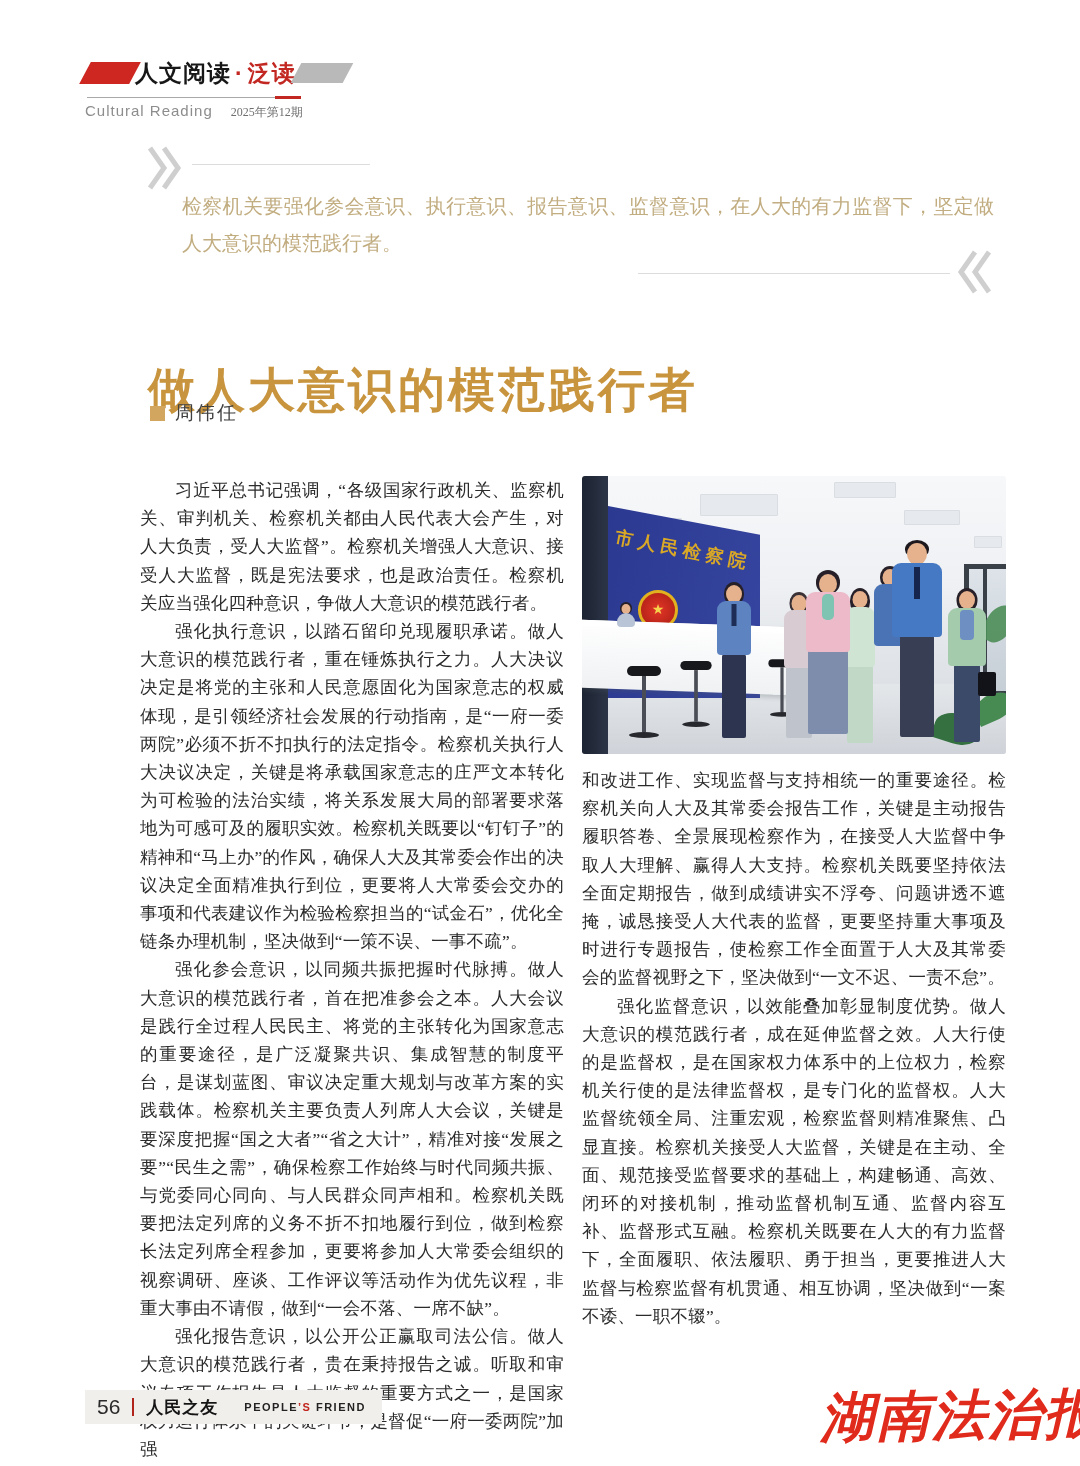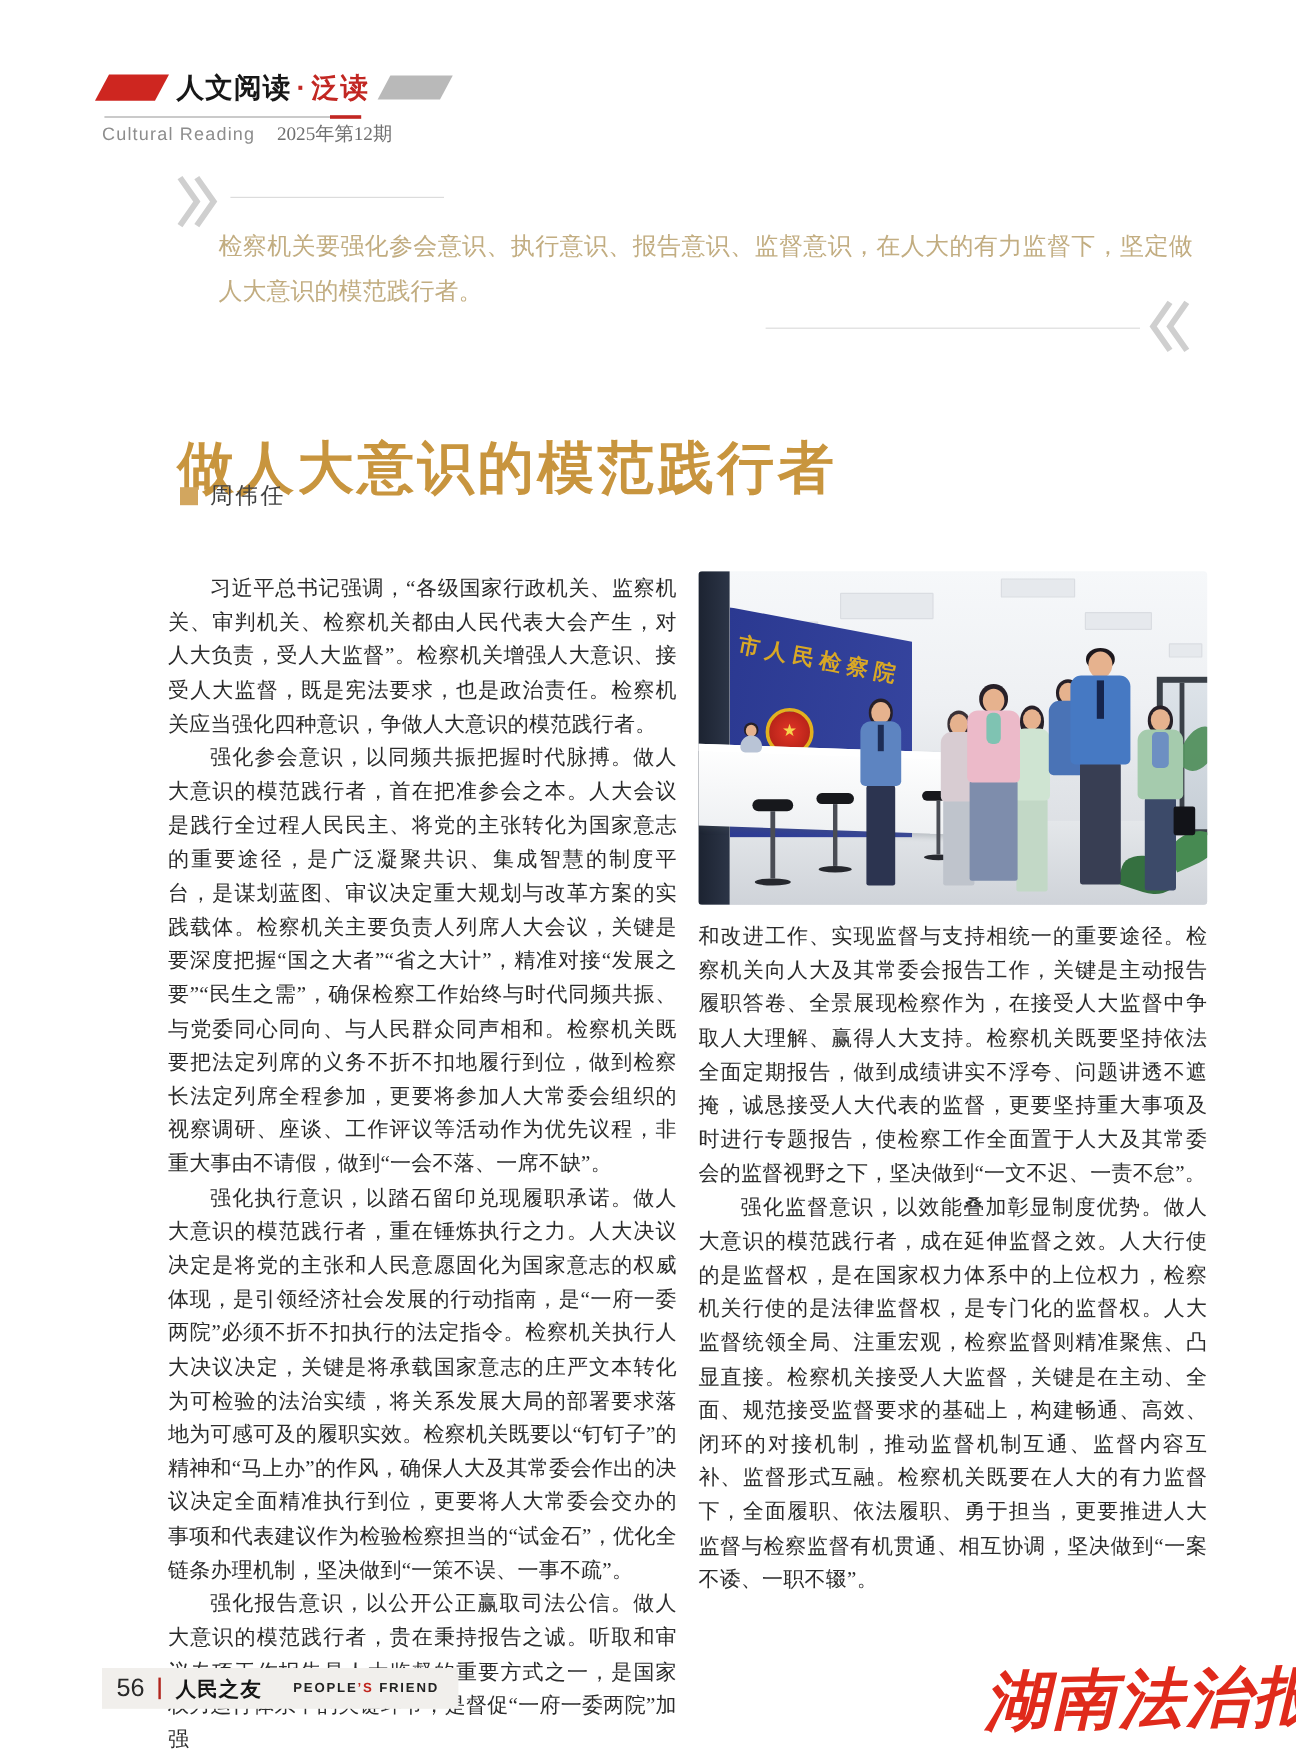--- a/index.html
+++ b/index.html
@@ -1,31 +1,31 @@
 <!DOCTYPE html>
 <html><head>
 <meta charset="utf-8">
 <style>
   html,body{margin:0;padding:0;}
   body{width:1080px;height:1466px;position:relative;background:#ffffff;
        font-family:"Liberation Serif",serif;overflow:hidden;}
 
   
   .header{position:absolute;left:85px;top:60px;width:420px;}
-  .header-row1{display:flex;align-items:center;gap:12px;height:26px;}
+  .header-row1{display:flex;align-items:center;height:26px;}
   .red-para{width:50px;height:22px;background:#ce2620;transform:skewX(-28deg);}
   .header-title{font-family:"Liberation Sans",sans-serif;font-weight:bold;font-size:23px;color:#171717;letter-spacing:1px;white-space:nowrap;}
   .header-title .dot{color:#c22722;margin:0 4px;}
   .header-title .sub{color:#c22722;}
   .gray-para{width:52px;height:20px;background:#b9b9b9;transform:skewX(-28deg);}
   .header-line{position:absolute;left:2px;top:37px;width:212px;height:1px;background:#a8a8a8;}
   .header-redseg{position:absolute;left:190px;top:36px;width:26px;height:3px;background:#c22722;}
   .header-row2{margin-top:16px;display:flex;align-items:baseline;gap:18px;}
   .header-en{font-family:"Liberation Sans",sans-serif;font-size:15px;color:#8d8d8d;letter-spacing:1px;}
-  .header-issue{font-size:16px;color:#6f6f6f;}
+  .header-issue{font-size:12px;color:#6f6f6f;}
 
   
   .quote-open{position:absolute;left:146px;top:146px;}
   .quote-close{position:absolute;left:955px;top:250px;}
   .quote-line-top{position:absolute;left:192px;top:164px;width:178px;height:1px;background:#dcdcdc;}
   .quote-line-bottom{position:absolute;left:638px;top:273px;width:312px;height:1px;background:#dcdcdc;}
   .quote-text{position:absolute;left:182px;top:188px;width:812px;
       font-family:"Liberation Sans",sans-serif;font-size:20px;line-height:37px;
       color:#c2ad81;text-align:justify;}
 
@@ -214,22 +214,22 @@
 </div>
 
 <h1 class="title">做人大意识的模范践行者</h1>
 <div class="author-row">
   <div class="author-square"></div>
   <span class="author-name">周伟任</span>
 </div>
 
 <div class="col-left">
   <p class="body-para">习近平总书记强调，“各级国家行政机关、监察机关、审判机关、检察机关都由人民代表大会产生，对人大负责，受人大监督”。检察机关增强人大意识、接受人大监督，既是宪法要求，也是政治责任。检察机关应当强化四种意识，争做人大意识的模范践行者。</p>
+  <p class="body-para">强化执行意识，以踏石留印兑现履职承诺。做人大意识的模范践行者，重在锤炼执行之力。人大决议决定是将党的主张和人民意愿固化为国家意志的权威体现，是引领经济社会发展的行动指南，是“一府一委两院”必须不折不扣执行的法定指令。检察机关执行人大决议决定，关键是将承载国家意志的庄严文本转化为可检验的法治实绩，将关系发展大局的部署要求落地为可感可及的履职实效。检察机关既要以“钉钉子”的精神和“马上办”的作风，确保人大及其常委会作出的决议决定全面精准执行到位，更要将人大常委会交办的事项和代表建议作为检验检察担当的“试金石”，优化全链条办理机制，坚决做到“一策不误、一事不疏”。</p>
   <p class="body-para">强化参会意识，以同频共振把握时代脉搏。做人大意识的模范践行者，首在把准参会之本。人大会议是践行全过程人民民主、将党的主张转化为国家意志的重要途径，是广泛凝聚共识、集成智慧的制度平台，是谋划蓝图、审议决定重大规划与改革方案的实践载体。检察机关主要负责人列席人大会议，关键是要深度把握“国之大者”“省之大计”，精准对接“发展之要”“民生之需”，确保检察工作始终与时代同频共振、与党委同心同向、与人民群众同声相和。检察机关既要把法定列席的义务不折不扣地履行到位，做到检察长法定列席全程参加，更要将参加人大常委会组织的视察调研、座谈、工作评议等活动作为优先议程，非重大事由不请假，做到“一会不落、一席不缺”。</p>
-  <p class="body-para">强化执行意识，以踏石留印兑现履职承诺。做人大意识的模范践行者，重在锤炼执行之力。人大决议决定是将党的主张和人民意愿固化为国家意志的权威体现，是引领经济社会发展的行动指南，是“一府一委两院”必须不折不扣执行的法定指令。检察机关执行人大决议决定，关键是将承载国家意志的庄严文本转化为可检验的法治实绩，将关系发展大局的部署要求落地为可感可及的履职实效。检察机关既要以“钉钉子”的精神和“马上办”的作风，确保人大及其常委会作出的决议决定全面精准执行到位，更要将人大常委会交办的事项和代表建议作为检验检察担当的“试金石”，优化全链条办理机制，坚决做到“一策不误、一事不疏”。</p>
   <p class="body-para">强化报告意识，以公开公正赢取司法公信。做人大意识的模范践行者，贵在秉持报告之诚。听取和审议专项工作报告是人大监督的重要方式之一，是国家权力运行体系中的关键环节，是督促“一府一委两院”加强</p>
 </div>
 
 <div class="col-right">
   <div class="photo">
     <div class="ph-panel pp1"></div>
     <div class="ph-panel pp2"></div>
     <div class="ph-panel pp3"></div>
     <div class="ph-panel pp4"></div>
     <div class="ph-panel pp5"></div>

